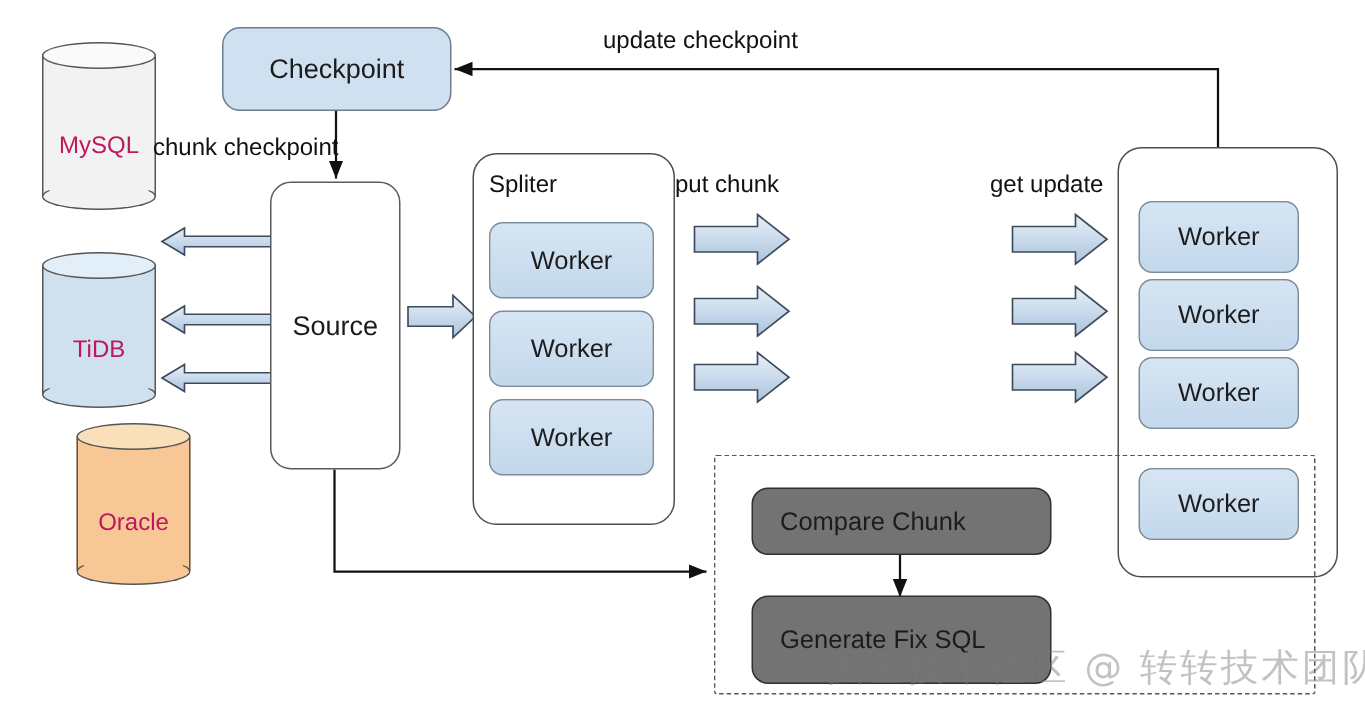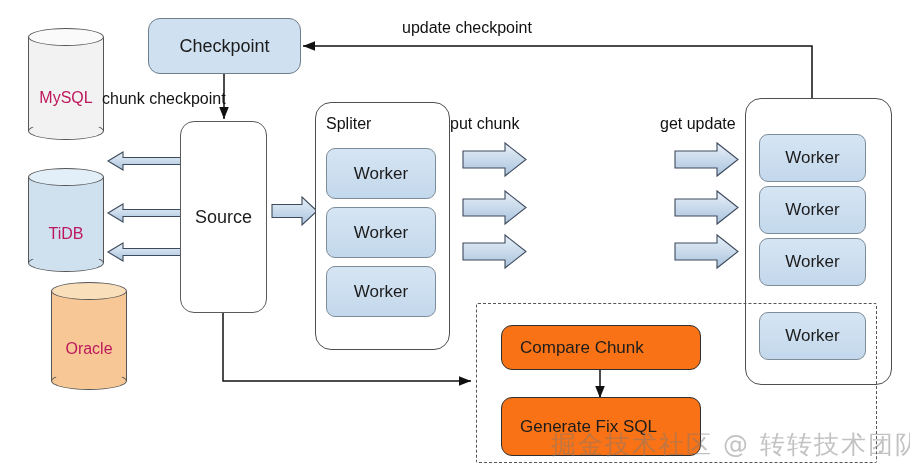--- a/index.html
+++ b/index.html
@@ -41,21 +41,21 @@
     border:1.2px solid #7d8c99;
   }
   .container-box{
     border:1.4px solid #4f4f4f;
     border-radius:16px;
     background:#ffffff;
   }
   .plain-box{
     border:1.3px solid #2f2f2f;
     border-radius:11px;
-    background:#f97316;
+    background:#737373;
   }
   .dashed-region{
     position:absolute;
     border:1.6px dashed #555;
     border-radius:2px;
     background:transparent;
   }
   .label{
     position:absolute;
     font-size:16px;

